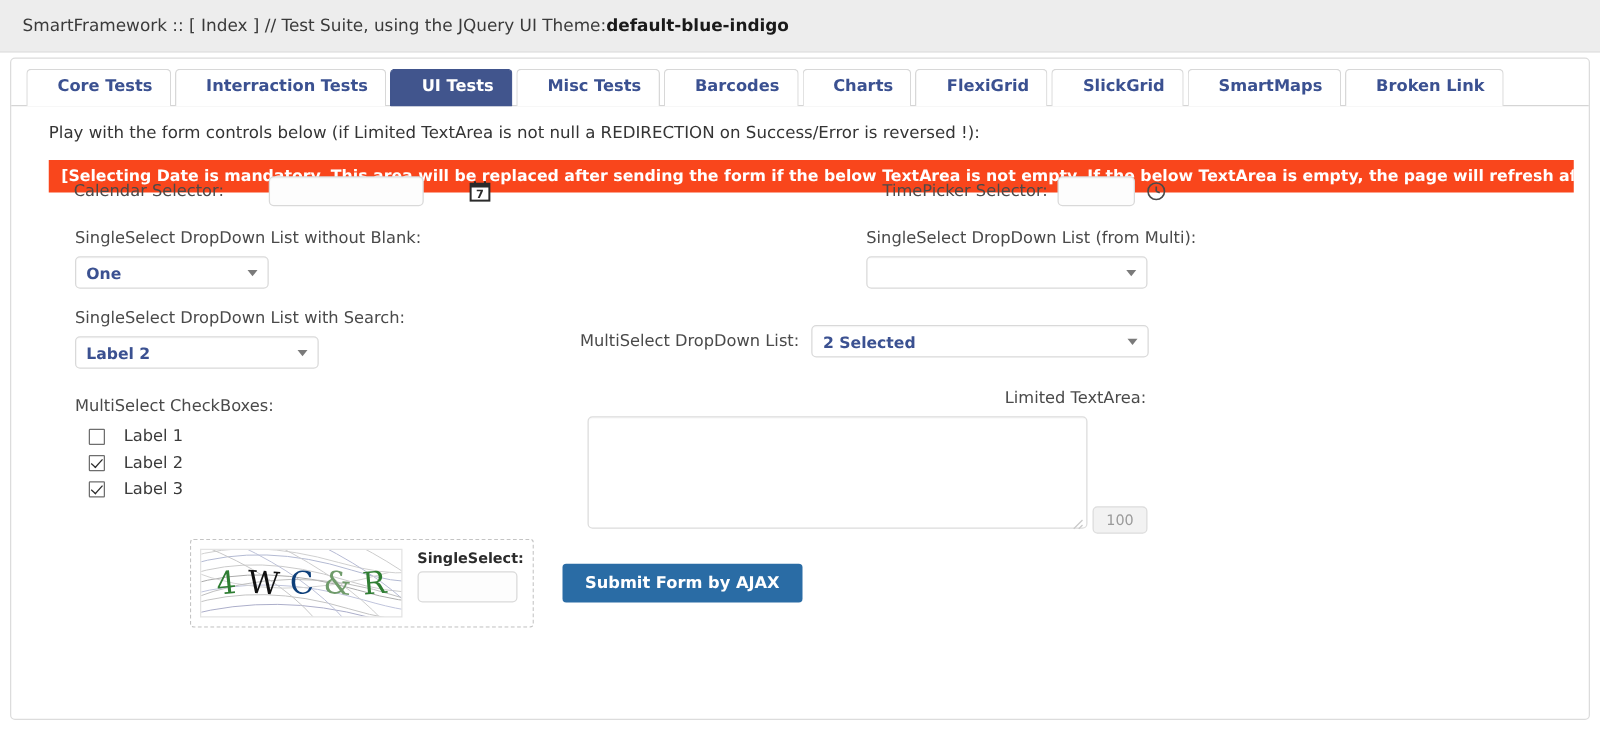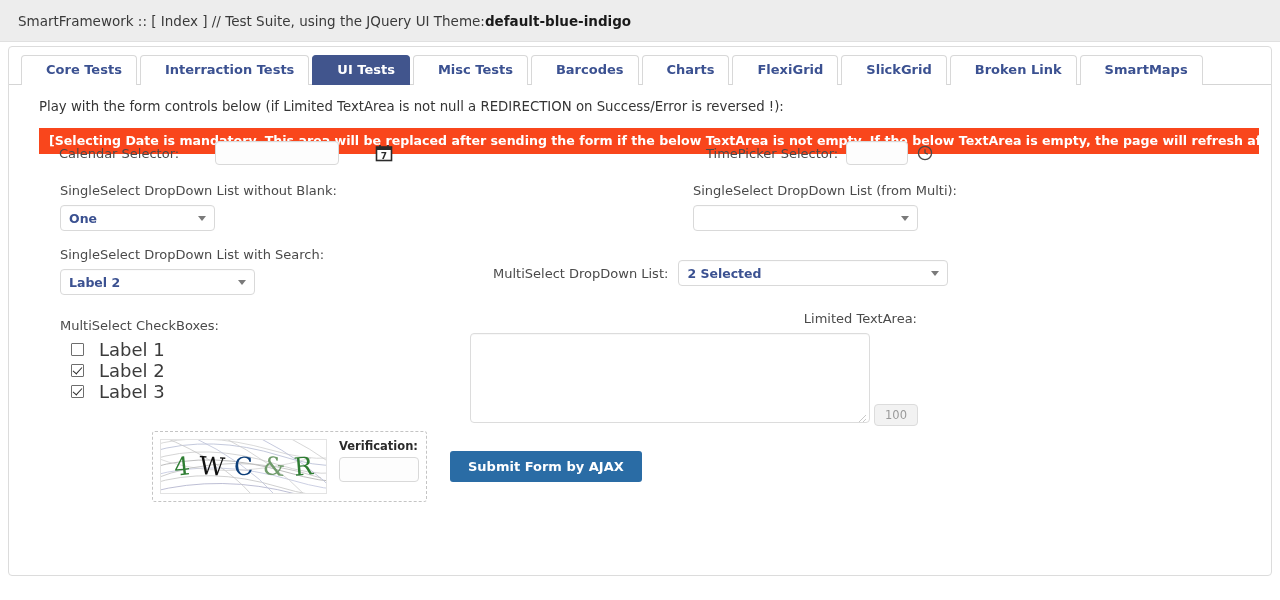--- a/index.html
+++ b/index.html
@@ -140,21 +140,21 @@
   }
   .cbox.checked::after {
     content: "";
     position: absolute;
     left: 3px; top: 0px;
     width: 4px; height: 8px;
     border: solid #2b2b2b;
     border-width: 0 1.6px 1.6px 0;
     transform: rotate(42deg);
   }
-  .cblabel { margin-left: 15px; color: #3b3b3b; font-size: 18px; }
+  .cblabel { margin-left: 15px; color: #3b3b3b; font-size: 13px; }
 
   
   .ta {
     width: 400px; height: 90px;
     border: 1px solid #dcdcdc;
     border-radius: 4px;
     background: #fff;
     font-family: "DejaVu Sans", sans-serif;
     font-size: 12px;
     padding: 5px;
@@ -237,22 +237,22 @@
 
   <div class="tabs" id="tabbar">
       <div class="tab">Core Tests</div>
       <div class="tab">Interraction Tests</div>
       <div class="tab active">UI Tests</div>
       <div class="tab">Misc Tests</div>
       <div class="tab">Barcodes</div>
       <div class="tab">Charts</div>
       <div class="tab">FlexiGrid</div>
       <div class="tab">SlickGrid</div>
+      <div class="tab">SmartMaps</div>
       <div class="tab">Broken Link</div>
-      <div class="tab">SmartMaps</div>
     </div>
 
   <div class="content">
 
     <div class="intro">Play with the form controls below (if Limited TextArea is not null a REDIRECTION on Success/Error is reversed !):</div>
 
     <div class="alert">[Selecting Date is mandatory. This area will be replaced after sending the form if the below TextArea is not empty. If the below TextArea is empty, the page will refresh after post !]</div>
 
     <div class="row" style="left:50px; top:56px; display:flex; align-items:center;gap:28px;">
       <span class="lbl">Calendar Selector:</span>
@@ -297,21 +297,21 @@
     </div>
 
     <div class="row" style="left:51px; top:162px;">
       <div class="lbl">SingleSelect DropDown List with Search:</div>
       <div class="sel" style="width:195px; margin-top:7px;">
         <span class="val">Label 2</span>
         <span class="caret"></span>
       </div>
     </div>
 
-    <div class="row" style="left:484px; top:175px; display:flex; align-items:center;">
+    <div class="row" style="left:455px; top:175px; display:flex; align-items:center;">
       <span class="lbl">MultiSelect DropDown List:</span>
       <div class="sel" style="width:270px; margin-left:10px;">
         <span class="val">2 Selected</span>
         <span class="caret"></span>
       </div>
     </div>
 
     <div class="row" style="left:51px; top:233px;">
       <div class="lbl">MultiSelect CheckBoxes:</div>
       <div id="cblist" style="margin-top:6px;">
@@ -368,21 +368,21 @@
           </svg>
           <div class="captcha-chars" id="captchachars">
               <span style="color: rgb(46, 125, 50); transform: rotate(-6deg);">4</span>
               <span style="color: rgb(17, 17, 17); transform: rotate(4deg);">W</span>
               <span style="color: rgb(13, 63, 122); transform: rotate(-3deg);">C</span>
               <span style="color: rgb(111, 155, 106); transform: rotate(6deg);">&amp;</span>
               <span style="color: rgb(46, 125, 50); transform: rotate(-5deg);">R</span>
             </div>
         </div>
         <div class="verif">
-          <div class="verif-lbl">Verification:</div>
+          <div class="verif-lbl">SingleSelect:</div>
           <input class="verif-in" value="" style="">
         </div>
       </div>
 
       <button class="btn-submit" style="margin-left:23px; margin-top:20px;">Submit Form by AJAX</button>
     </div>
 
   </div>
 </div>
 

